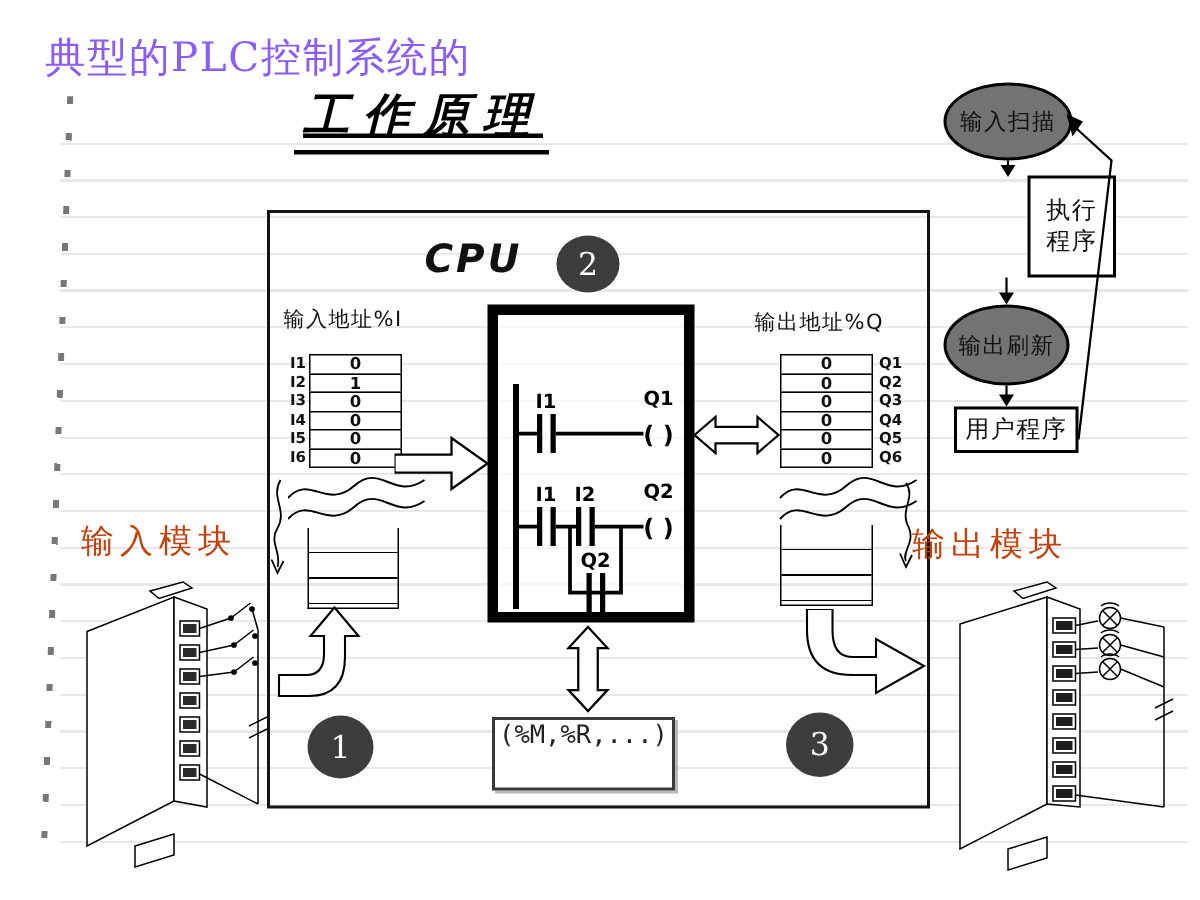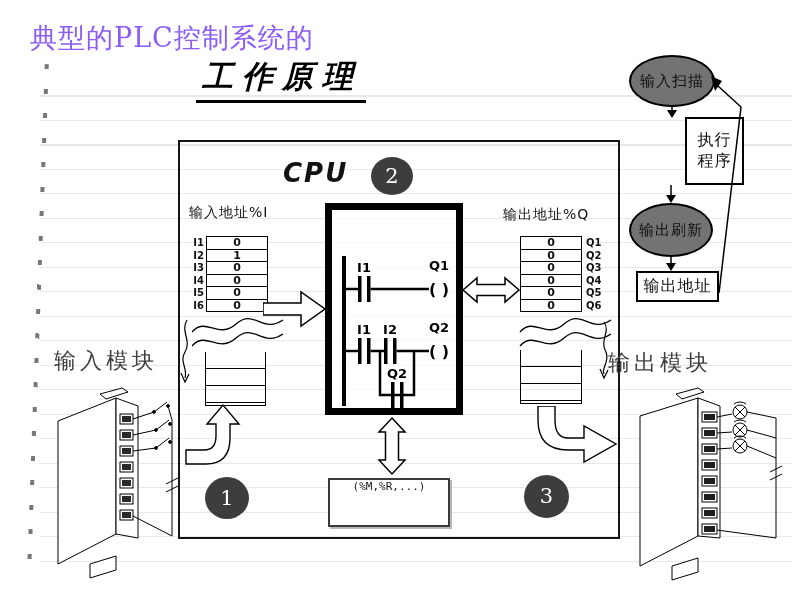--- a/index.html
+++ b/index.html
@@ -8,21 +8,21 @@
   .abs{position:absolute;}
   
   .ruled{left:40px;top:72px;width:752px;height:502px;
     background:repeating-linear-gradient(to bottom,transparent 0 23px,#e7e7ec 23px 24.5px);}
   .ticks{left:36px;top:64px;width:4px;height:505px;
     background:repeating-linear-gradient(to bottom,#4a4a4a 0 5px,transparent 5px 24.5px);
     transform:rotate(2deg);opacity:.75;}
   
   .title{left:30px;top:20px;font-family:"DejaVu Serif",serif;font-size:27px;letter-spacing:1px;}
   .subtitle{left:196px;top:56px;font-family:"DejaVu Serif",serif;font-style:italic;font-weight:bold;
-    font-size:31px;letter-spacing:9px;padding:0 4px 2px 6px;border-bottom:3px solid #000;color:#000;}
+    font-size:31px;letter-spacing:9px;padding:0 4px 2px 6px;border-bottom:3px solid #000;color:#000;text-decoration:underline;}
   
   .main-box{left:178px;top:140px;width:442px;height:399px;border:2px solid #141414;box-sizing:border-box;}
   .cpu-label{left:283px;top:158px;font-size:26px;font-weight:bold;font-style:italic;letter-spacing:2px;}
   .numcircle{border-radius:50%;color:#fff;text-align:center;
     font-family:"DejaVu Serif",serif;font-size:21px;}
   
   .io-table{display:flex;flex-direction:column;}
   .io-row{display:flex;align-items:stretch;height:13.5px;margin-top:-1px;}
   .io-row:first-child{margin-top:0;}
   .io-lab{width:16px;font-size:10px;font-weight:bold;line-height:13px;}
@@ -37,28 +37,28 @@
   .program-box{left:325px;top:203px;width:138px;height:212px;box-sizing:border-box;
     border:7px solid #000;background:rgba(255,255,255,.65);}
   .program-title{position:absolute;left:0;top:13px;width:100%;text-align:center;
     font-family:"DejaVu Serif",serif;font-size:15px;color:#3d3d3d;letter-spacing:2px;}
   .lbl{font:bold 13px "DejaVu Sans",sans-serif;}
   .coil{font:bold 16px "DejaVu Sans",sans-serif;}
   
   .storage{left:328px;top:478px;width:122px;height:49px;box-sizing:border-box;border:2px solid #3a3a3a;
     box-shadow:2px 2px 0 #b9b9b9;background:#fff;text-align:center;}
   .storage .l1{font-family:"DejaVu Serif",serif;font-size:15px;color:#333;margin-top:4px;letter-spacing:2px;}
-  .storage .l2{font-family:"DejaVu Sans Mono",monospace;font-size:11px;color:#222;}
+  .storage .l2{font-family:"DejaVu Sans Mono",monospace;font-size:17px;color:#222;}
   
   .flow-ellipse{box-sizing:border-box;border:2px solid #000;border-radius:50%;background:#737373;
     display:flex;align-items:center;justify-content:center;font-size:15px;letter-spacing:1px;}
   .flow-rect{box-sizing:border-box;border:2px solid #000;background:#fff;display:flex;flex-direction:column;
     align-items:center;justify-content:center;font-size:16px;letter-spacing:1px;}
   
-  .module-label{font-family:"DejaVu Serif",serif;font-size:22px;letter-spacing:4px;color:#404040;}
+  .module-label{font-family:"DejaVu Serif",serif;font-size:22px;letter-spacing:4px;color:#c2410c;}
   svg{display:block;}
 </style>
 </head>
 <body>
 
 <div class="abs ruled"></div>
 <div class="abs ticks"></div>
 
 <div class="abs title" style="color:#8b5cf6;">典型的PLC控制系统的</div>
 <div class="abs subtitle">工作原理</div>
@@ -195,21 +195,21 @@
   <div class="l2">(%M,%R,...)</div>
 </div>
 
 <div class="abs flow-ellipse" style="left:629px;top:55px;width:86px;height:52px;">输入扫描</div>
 <div class="abs flow-rect" style="left:641px;top:117px;width:59px;height:68px;margin-left:44px;">
   <div>执行</div>
   <div>程序</div>
 </div>
 <div class="abs flow-ellipse" style="left:629px;top:203px;width:84px;height:54px;">输出刷新</div>
 <div class="abs flow-rect" style="left:636px;top:271px;width:83px;height:31px;">
-  <div>输出地址</div>
+  <div>用户程序</div>
 </div>
 <svg class="abs" style="left:620px;top:50px;" width="140" height="260" viewBox="0 0 140 260">
   <line x1="52" y1="57" x2="52" y2="61" stroke="#000" stroke-width="1.5"></line>
   <polygon points="47,60 57,60 52,68" fill="#000"></polygon>
   <line x1="51" y1="135" x2="51" y2="146" stroke="#000" stroke-width="1.5"></line>
   <polygon points="46,145 56,145 51,153" fill="#000"></polygon>
   <line x1="51" y1="207" x2="51" y2="214" stroke="#000" stroke-width="1.5"></line>
   <polygon points="46,213 56,213 51,221" fill="#000"></polygon>
   <path d="M99,243 L121,57 L98,36" fill="none" stroke="#000" stroke-width="1.5"></path>
   <polygon points="91,26 102,31 95,41" fill="#000"></polygon>

